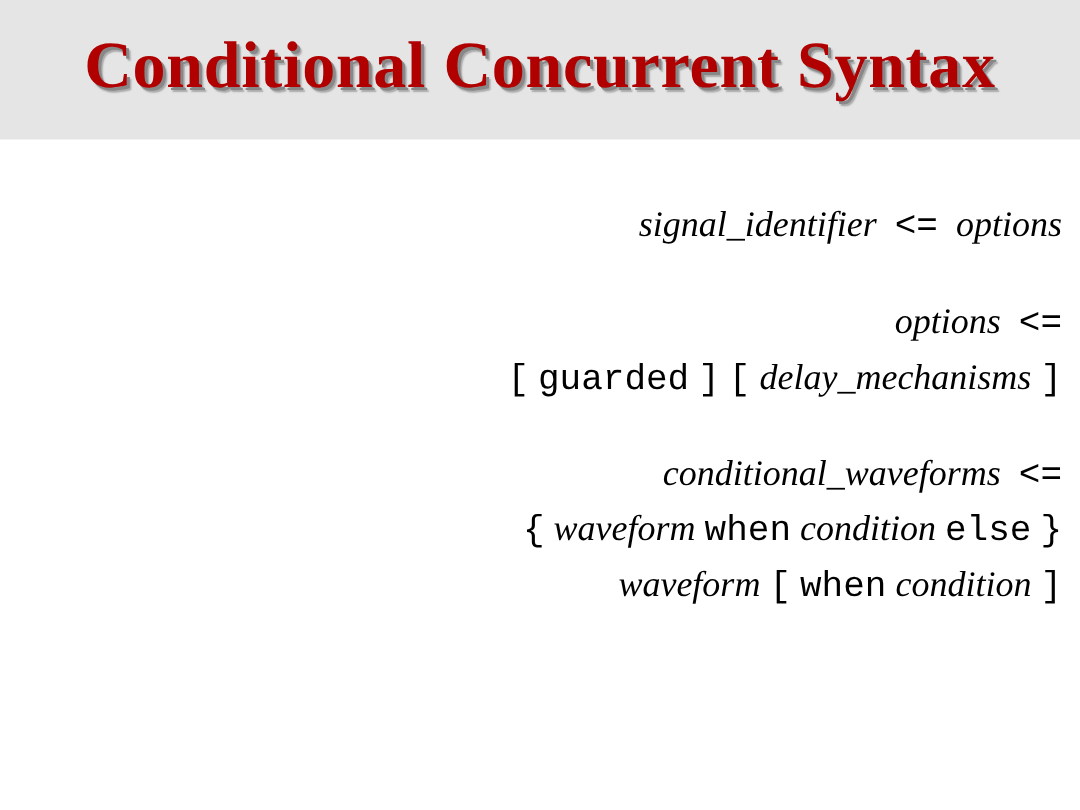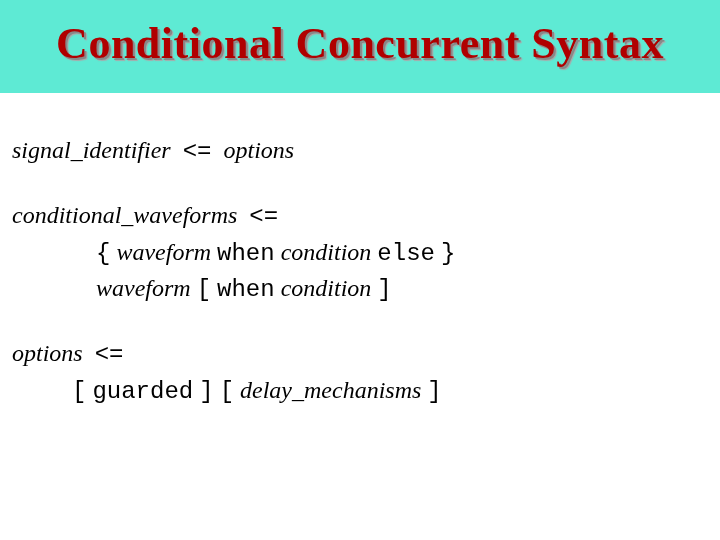--- a/index.html
+++ b/index.html
@@ -5,40 +5,41 @@
   body {
     margin: 0;
     padding: 0;
     width: 720px;
     height: 540px;
     background: #ffffff;
     font-family: "Times New Roman", Times, serif;
     overflow: hidden;
   }
   .title-bar {
-    background: #5eead4;
+    background: #e5e5e5;
     width: 100%;
     padding: 18px 0 24px 0;
     text-align: center;
   }
   .title-text {
     font-size: 44px;
     font-weight: bold;
     color: #b00000;
     text-shadow: 2px 2px 0 #888, 3px 3px 1px #aaa;
     letter-spacing: 0.5px;
   }
   .content {
     padding: 40px 12px 0 12px;
     font-size: 24px;
     line-height: 1.45;
     color: #000;
   }
   .block {
     margin-bottom: 28px;
+    text-align: right;
   }
   .italic {
     font-style: italic;
   }
   .mono {
     font-family: "Courier New", Courier, monospace;
     font-style: normal;
   }
   .indent1 {
     padding-left: 212px;
@@ -60,23 +61,23 @@
   <span class="title-text">Conditional Concurrent Syntax</span>
 </div>
 
 <div class="content">
 
   <div class="block">
     <div class="line"><span class="italic">signal_identifier</span>  <span class="mono">&lt;=</span>  <span class="italic">options</span></div>
   </div>
 
   <div class="block">
+    <div class="line"><span class="italic">options</span>  <span class="mono">&lt;=</span></div>
+    <div class="line indent2"><span class="mono">[</span> <span class="mono">guarded</span> <span class="mono">]</span> <span class="mono">[</span> <span class="italic">delay_mechanisms</span> <span class="mono">]</span></div>
+  </div>
+
+  <div class="block">
     <div class="line"><span class="italic">conditional_waveforms</span>  <span class="mono">&lt;=</span></div>
     <div class="line indent3"><span class="mono">{</span> <span class="italic">waveform</span> <span class="mono">when</span> <span class="italic">condition</span> <span class="mono">else</span> <span class="mono">}</span></div>
     <div class="line indent3"><span class="italic">waveform</span> <span class="mono">[</span> <span class="mono">when</span> <span class="italic">condition</span> <span class="mono">]</span></div>
   </div>
 
-  <div class="block">
-    <div class="line"><span class="italic">options</span>  <span class="mono">&lt;=</span></div>
-    <div class="line indent2"><span class="mono">[</span> <span class="mono">guarded</span> <span class="mono">]</span> <span class="mono">[</span> <span class="italic">delay_mechanisms</span> <span class="mono">]</span></div>
-  </div>
-
 </div>
 
 </body></html>

